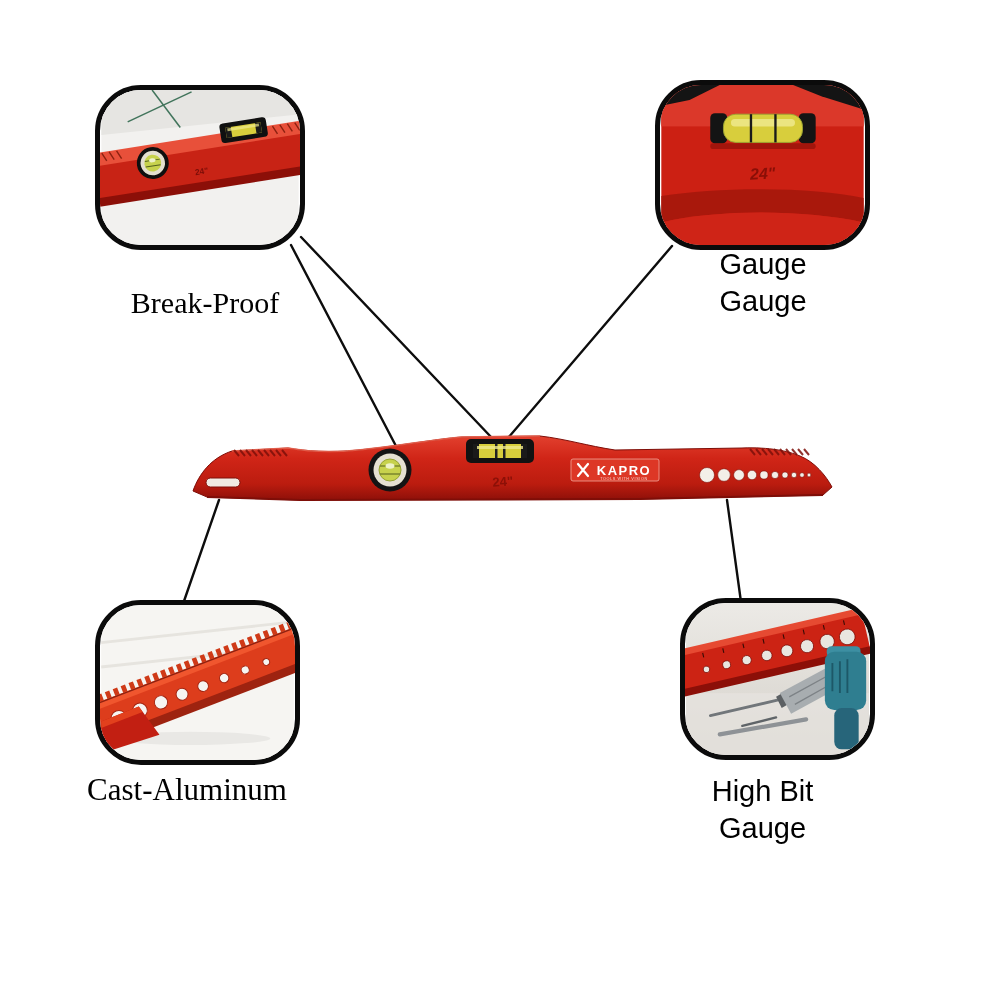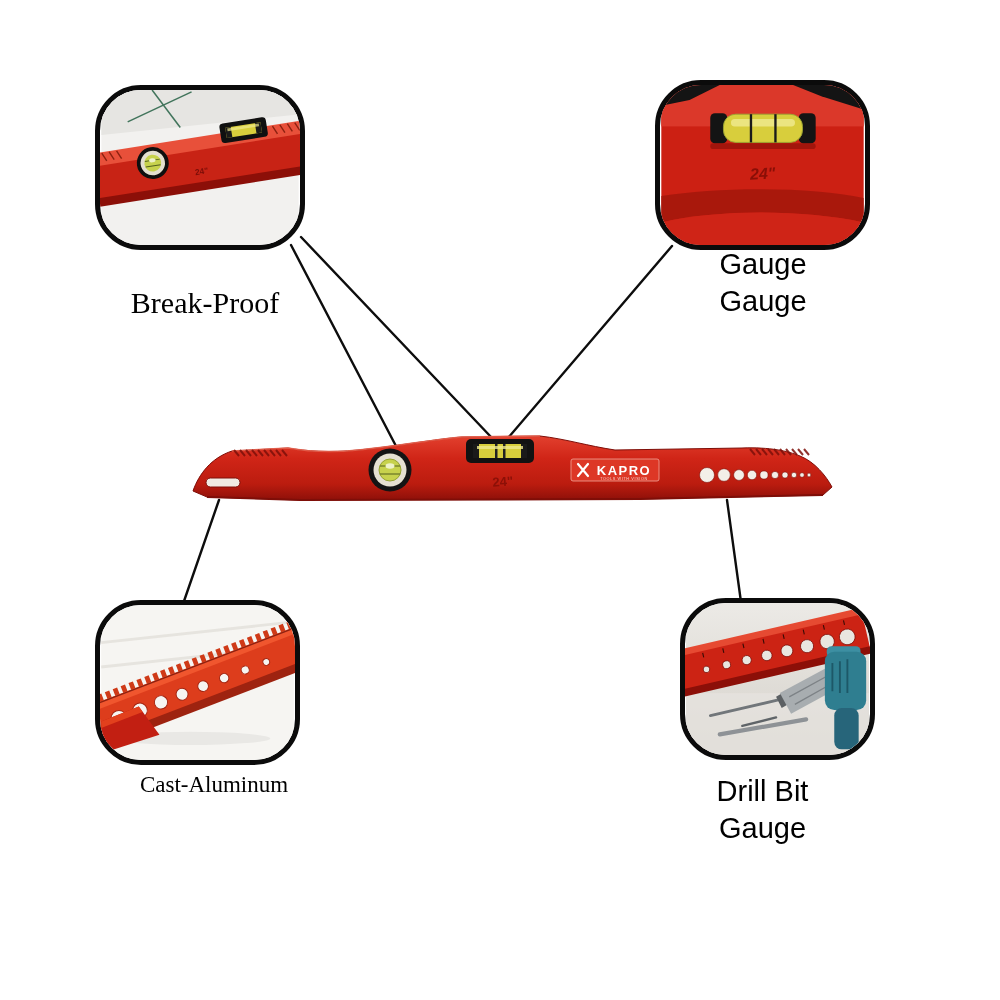--- a/index.html
+++ b/index.html
@@ -216,20 +216,20 @@
 
 <div class="label serif" style="left:55px;top:263px;width:300px;margin-top:20px;">
   <span>Break-Proof</span>
 </div>
 
 <div class="label sans" style="left:653px;top:246px;width:220px;">
   <span>Gauge</span>
   <span>Gauge</span>
 </div>
 
-<div class="label serif" style="left:44px;top:770px;width:340px;font-size:23px;">
+<div class="label serif" style="left:17px;top:770px;width:340px;font-size:31px;">
   <span>Cast-Aluminum</span>
 </div>
 
 <div class="label sans" style="left:655px;top:773px;width:215px;">
-  <span>Drill Bit</span>
+  <span>High Bit</span>
   <span>Gauge</span>
 </div>
 
 </body></html>

